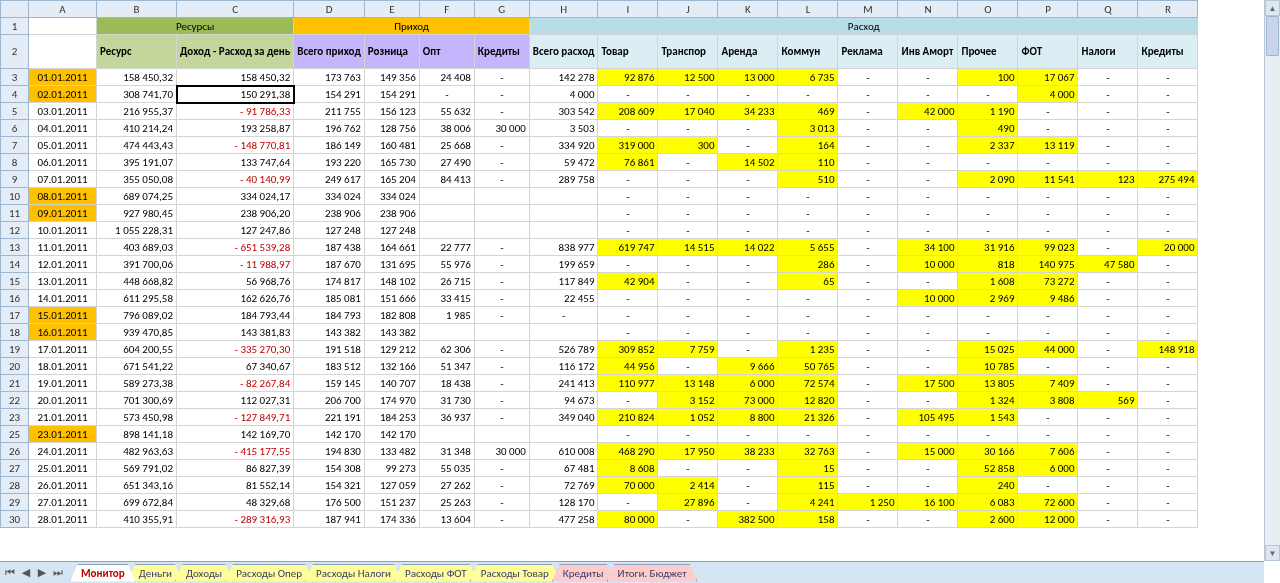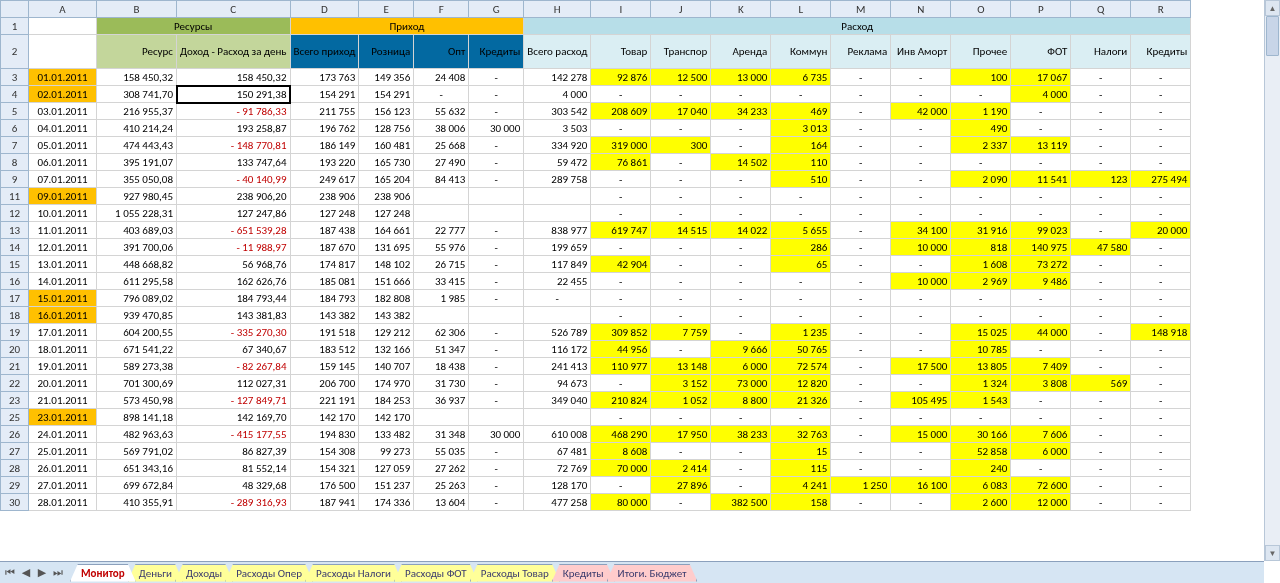--- a/index.html
+++ b/index.html
@@ -6,23 +6,23 @@
 body{font-family:Calibri,Arial,sans-serif;font-size:11px;background:#fff;overflow:hidden;width:1280px;height:583px;position:relative}
 .sheet{position:absolute;top:0;left:0;right:16px;bottom:22px;overflow:hidden}
 table{border-collapse:collapse;table-layout:fixed}
 th,td{border:1px solid #d4d4d4;height:17px;padding:0 3px;white-space:nowrap;overflow:hidden;text-overflow:clip}
 .colhdr th{background:#e4ecf7;color:#333;font-weight:normal;text-align:center;border:1px solid #9eb6ce;height:17px}
 .rowhdr{background:#e4ecf7;color:#333;text-align:center;border:1px solid #9eb6ce;width:28px}
 .grp{font-weight:normal;text-align:center}
 .grp-res{background:#9bbb59}
 .grp-inc{background:#ffc000}
 .grp-exp{background:#b7dee8}
-.hdr{text-align:right;font-weight:normal}
+.hdr{text-align:left;font-weight:bold}
 .hdr-res{background:#c3d69b}
-.hdr-inc{background:#0369a1}
+.hdr-inc{background:#c4b5fd}
 .hdr-exp{background:#daeef3}
 .hdr2{height:34px!important}
 .date-w{background:#ffc000}
 .num{text-align:right}
 .c{text-align:center}
 .neg{color:#c00000}
 .yel{background:#ffff00}
 .sel{outline:2px solid #000;outline-offset:-1px}
 .col-rn{width:28px}
 .col-a{width:68px}
@@ -261,20 +261,41 @@
           <td class="c">-</td>
           <td class="num yel">510</td>
           <td class="c">-</td>
           <td class="c">-</td>
           <td class="num yel">2 090</td>
           <td class="num yel">11 541</td>
           <td class="num yel">123</td>
           <td class="num yel">275 494</td>
         </tr>
         <tr>
+          <td class="rowhdr">10</td>
+          <td class="c date-w">08.01.2011</td>
+          <td class="num">689 074,25</td>
+          <td class="num">334 024,17</td>
+          <td class="num">334 024</td>
+          <td class="num">334 024</td>
+          <td class="num"></td>
+          <td class="num"></td>
+          <td class="num"></td>
+          <td class="c">-</td>
+          <td class="c">-</td>
+          <td class="c">-</td>
+          <td class="c">-</td>
+          <td class="c">-</td>
+          <td class="c">-</td>
+          <td class="c">-</td>
+          <td class="c">-</td>
+          <td class="c">-</td>
+          <td class="c">-</td>
+        </tr>
+        <tr>
           <td class="rowhdr">11</td>
           <td class="c date-w">09.01.2011</td>
           <td class="num">927 980,45</td>
           <td class="num">238 906,20</td>
           <td class="num">238 906</td>
           <td class="num">238 906</td>
           <td class="num"></td>
           <td class="num"></td>
           <td class="num"></td>
           <td class="c">-</td>

